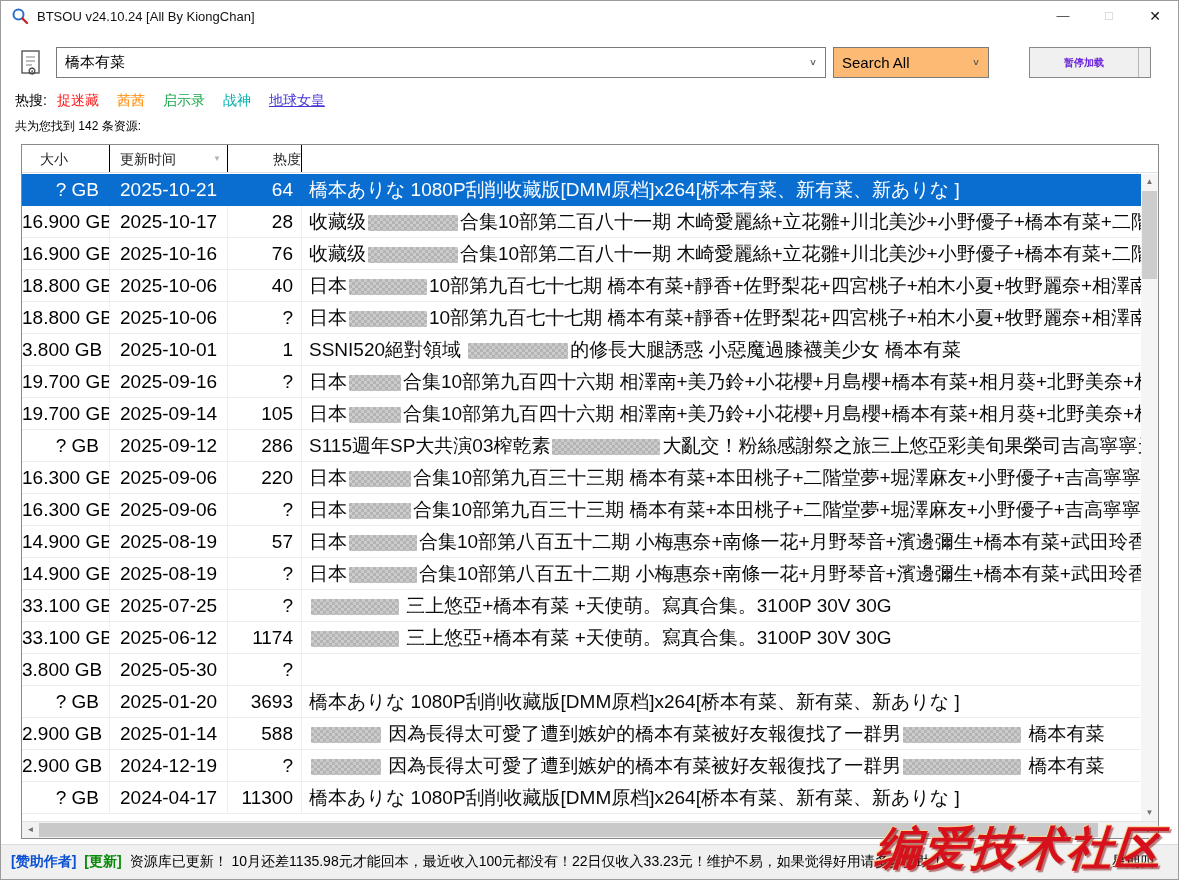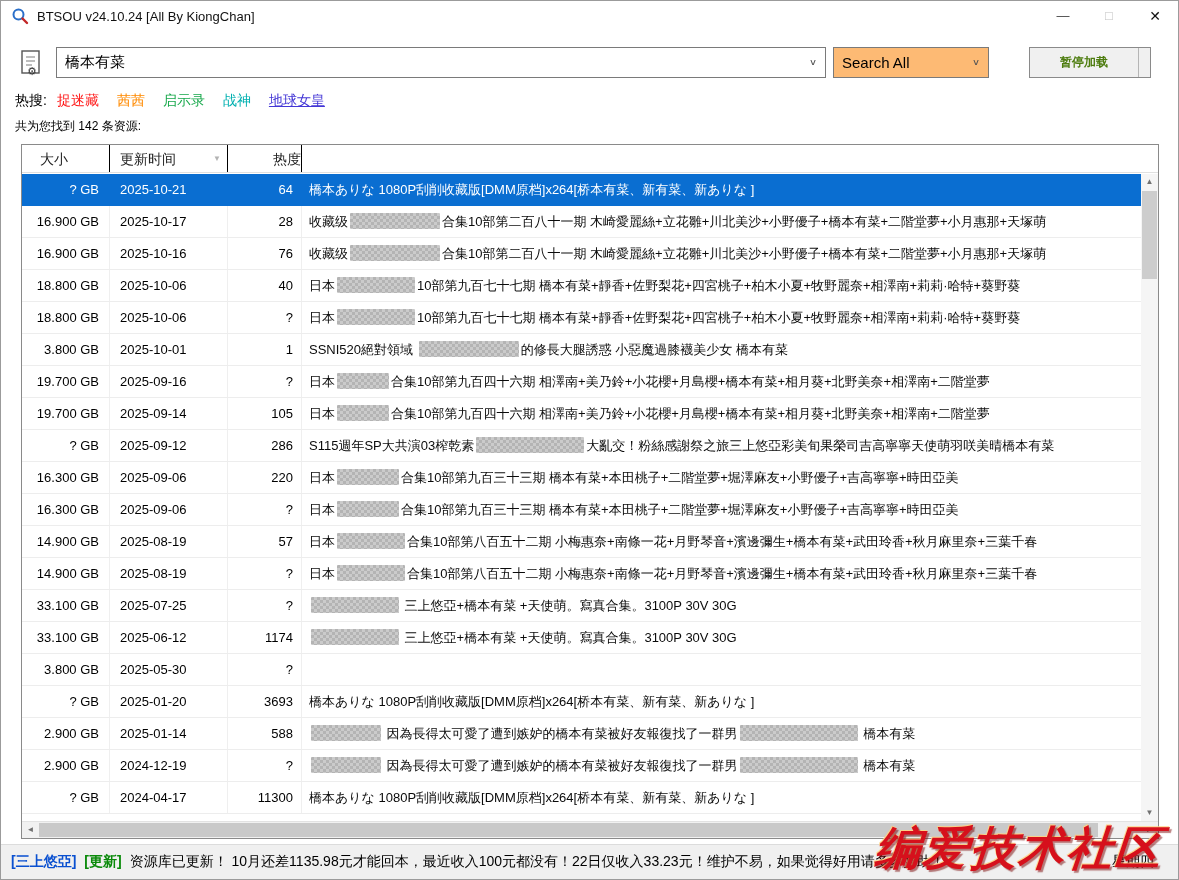--- a/index.html
+++ b/index.html
@@ -23,41 +23,41 @@
   .tool-iconbtn { position:absolute; left:0; top:0; width:34px; height:32px;
     display:flex; align-items:center; justify-content:center; }
   .combo { position:absolute; top:0; height:31px; border:1px solid #7a7a7a; background:#fff;
     display:flex; align-items:center; font-size:15px; padding:0 8px; }
   .combo .chev { margin-left:auto; color:#555; font-size:11px; transform:scaleY(.8); }
   .combo.main { left:41px; width:770px; }
   .combo.scope { left:818px; width:156px; background:#fdba74; }
   .pausebtn { position:absolute; left:1014px; top:0; width:122px; height:31px;
     background:#f0f0f0; border:1px solid #8a8a8a; display:flex; align-items:stretch; }
   .pausebtn .plabel { flex:1; display:flex; align-items:center; justify-content:center;
-    font-size:12px; font-weight:bold; color:#4d7c0f;font-family:Liberation Serif, serif; }
+    font-size:10px; font-weight:bold; color:#6d28d9;font-family:Liberation Serif, serif; }
   .pausebtn .split { width:12px; border-left:1px solid #b5b5b5; }
   
   .hotrow { position:absolute; top:91px; left:14px; font-size:14px; white-space:nowrap; }
   .hotrow .hlabel { color:#000; margin-right:10px; }
   .hot-link { margin-right:18px; cursor:pointer; }
   
   .summary { position:absolute; top:117px; left:14px; font-size:12px; color:#000; }
   
   .rtable { position:absolute; top:143px; left:20px; width:1138px; height:695px;
     border:1px solid #8a8a8a; background:#fff; overflow:hidden; }
   .thead { display:flex; height:28px; line-height:28px; font-size:14px; color:#222;
     border-bottom:1px solid #e0e0e0; background:#fff; }
   .th { border-right:1px solid #000000; }
   .th.size { width:88px; padding-left:18px; }
   .th.date { width:118px; padding-left:10px; display:flex; align-items:center; }
   .th.date .sort { margin-left:auto; margin-right:6px; font-size:8px; color:#b3b3b3; }
   .th.heat { width:74px; text-align:right; padding-right:0; }
   .tbody { position:absolute; top:29px; left:0; right:17px; bottom:17px; overflow:hidden; }
   .trow { display:flex; height:32px; line-height:31px; border-bottom:1px solid #ededed;
-    font-size:13px; white-space:nowrap; cursor:default;align-items:flex-end; }
+    font-size:19px; white-space:nowrap; cursor:default;align-items:flex-end; }
   .cell { overflow:hidden; }
   .c-size { width:88px; text-align:right; padding-right:10px; border-right:1px solid #efefef; }
   .c-date { width:118px; padding-left:10px; border-right:1px solid #efefef; }
   .c-heat { width:74px; text-align:right; padding-right:8px; border-right:1px solid #efefef; }
   .c-title { flex:1; padding-left:7px; color:#0a0a0a; }
   .trow.selected { background:#0a6ed1; color:#fff; border-bottom-color:#0a6ed1; }
   .trow.selected .cell { border-right-color:#0a6ed1; color:#fff; }
   .censored { display:inline-block; height:16px; vertical-align:-3px; margin:0 2px; border-radius:1px;
     background:repeating-conic-gradient(#cbcbcb 0% 25%, #b4b4b4 0% 50%) 0 0/6px 6px; }
   
@@ -279,20 +279,20 @@
   </div>
 
   <div class="hscroll">
     <div class="arr left">◄</div>
     <div class="hthumb"></div>
     <div class="arr right">►</div>
   </div>
 </div>
 
 <div class="statusbar">
-  <span id="status-links"><span class="slink" style="color: rgb(10, 80, 208);">[三上悠亞]</span><span class="slink" style="color: rgb(10, 138, 10);">[更新]</span></span>
+  <span id="status-links"><span class="slink" style="color: rgb(10, 80, 208);">[赞助作者]</span><span class="slink" style="color: rgb(10, 138, 10);">[更新]</span></span>
   <span class="smsg">资源库已更新！  10月还差1135.98元才能回本，最近收入100元都没有！22日仅收入33.23元！维护不易，如果觉得好用请多多赞助！</span>
   <span class="sright">星期四</span>
 </div>
 
 <div class="watermark">
   <div class="wm-text">编爱技术社区</div>
 </div>
 
 </body></html>

